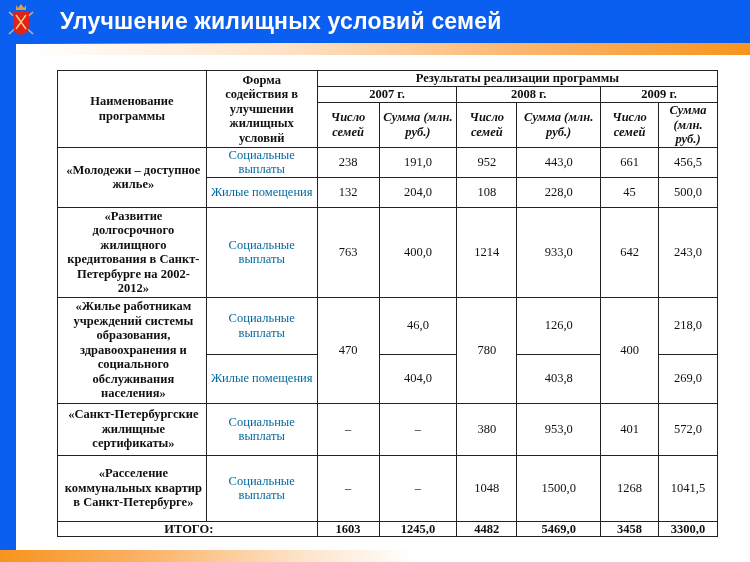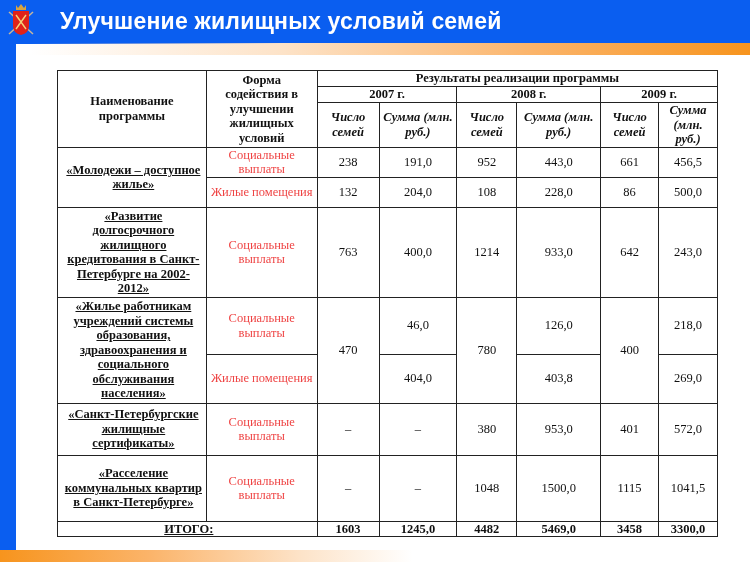--- a/index.html
+++ b/index.html
@@ -41,22 +41,22 @@
       border-collapse: collapse;
       font-family: "Liberation Serif", serif;
       font-size: 12.5px; color: #111;
     }
     table.data td, table.data th {
       border: 1px solid #222; padding: 0 3px; text-align: center;
       vertical-align: middle; line-height: 14.5px;
     }
     table.data th { font-weight: bold; }
     .hdr-sub { font-weight: bold; font-style: italic; }
-    .prog { text-align: left; font-weight: bold; padding-left: 6px !important; text-decoration: underline; }
-    .form { color: #ef4444; }
+    .prog { text-align: left; font-weight: bold; padding-left: 6px !important; }
+    .form { color: #0369a1; }
     .total td { font-weight: bold; margin-left: 32px; }
   </style>
 </head>
 <body>
 
 <div class="top-band"></div>
 <div class="left-band"></div>
 <div class="content-bg"></div>
 <div class="orange-top"></div>
 <div class="orange-bottom"></div>
@@ -112,21 +112,21 @@
     <td>443,0</td>
     <td>661</td>
     <td>456,5</td>
   </tr>
   <tr style="height:30px">
     <td class="form">Жилые помещения</td>
     <td>132</td>
     <td>204,0</td>
     <td>108</td>
     <td>228,0</td>
-    <td>86</td>
+    <td>45</td>
     <td>500,0</td>
   </tr>
 
   <tr style="height:90px">
     <td class="prog">«Развитие долгосрочного жилищного кредитования в Санкт-Петербурге на 2002-2012»</td>
     <td class="form">Социальные выплаты</td>
     <td>763</td>
     <td>400,0</td>
     <td>1214</td>
     <td>933,0</td>
@@ -162,21 +162,21 @@
     <td>572,0</td>
   </tr>
 
   <tr style="height:66px">
     <td class="prog">«Расселение коммунальных квартир в Санкт-Петербурге»</td>
     <td class="form">Социальные выплаты</td>
     <td>–</td>
     <td>–</td>
     <td>1048</td>
     <td>1500,0</td>
-    <td>1115</td>
+    <td>1268</td>
     <td>1041,5</td>
   </tr>
 
   <tr class="total" style="height:14px">
     <td colspan="2" class="prog">ИТОГО:</td>
     <td>1603</td>
     <td>1245,0</td>
     <td>4482</td>
     <td>5469,0</td>
     <td>3458</td>

